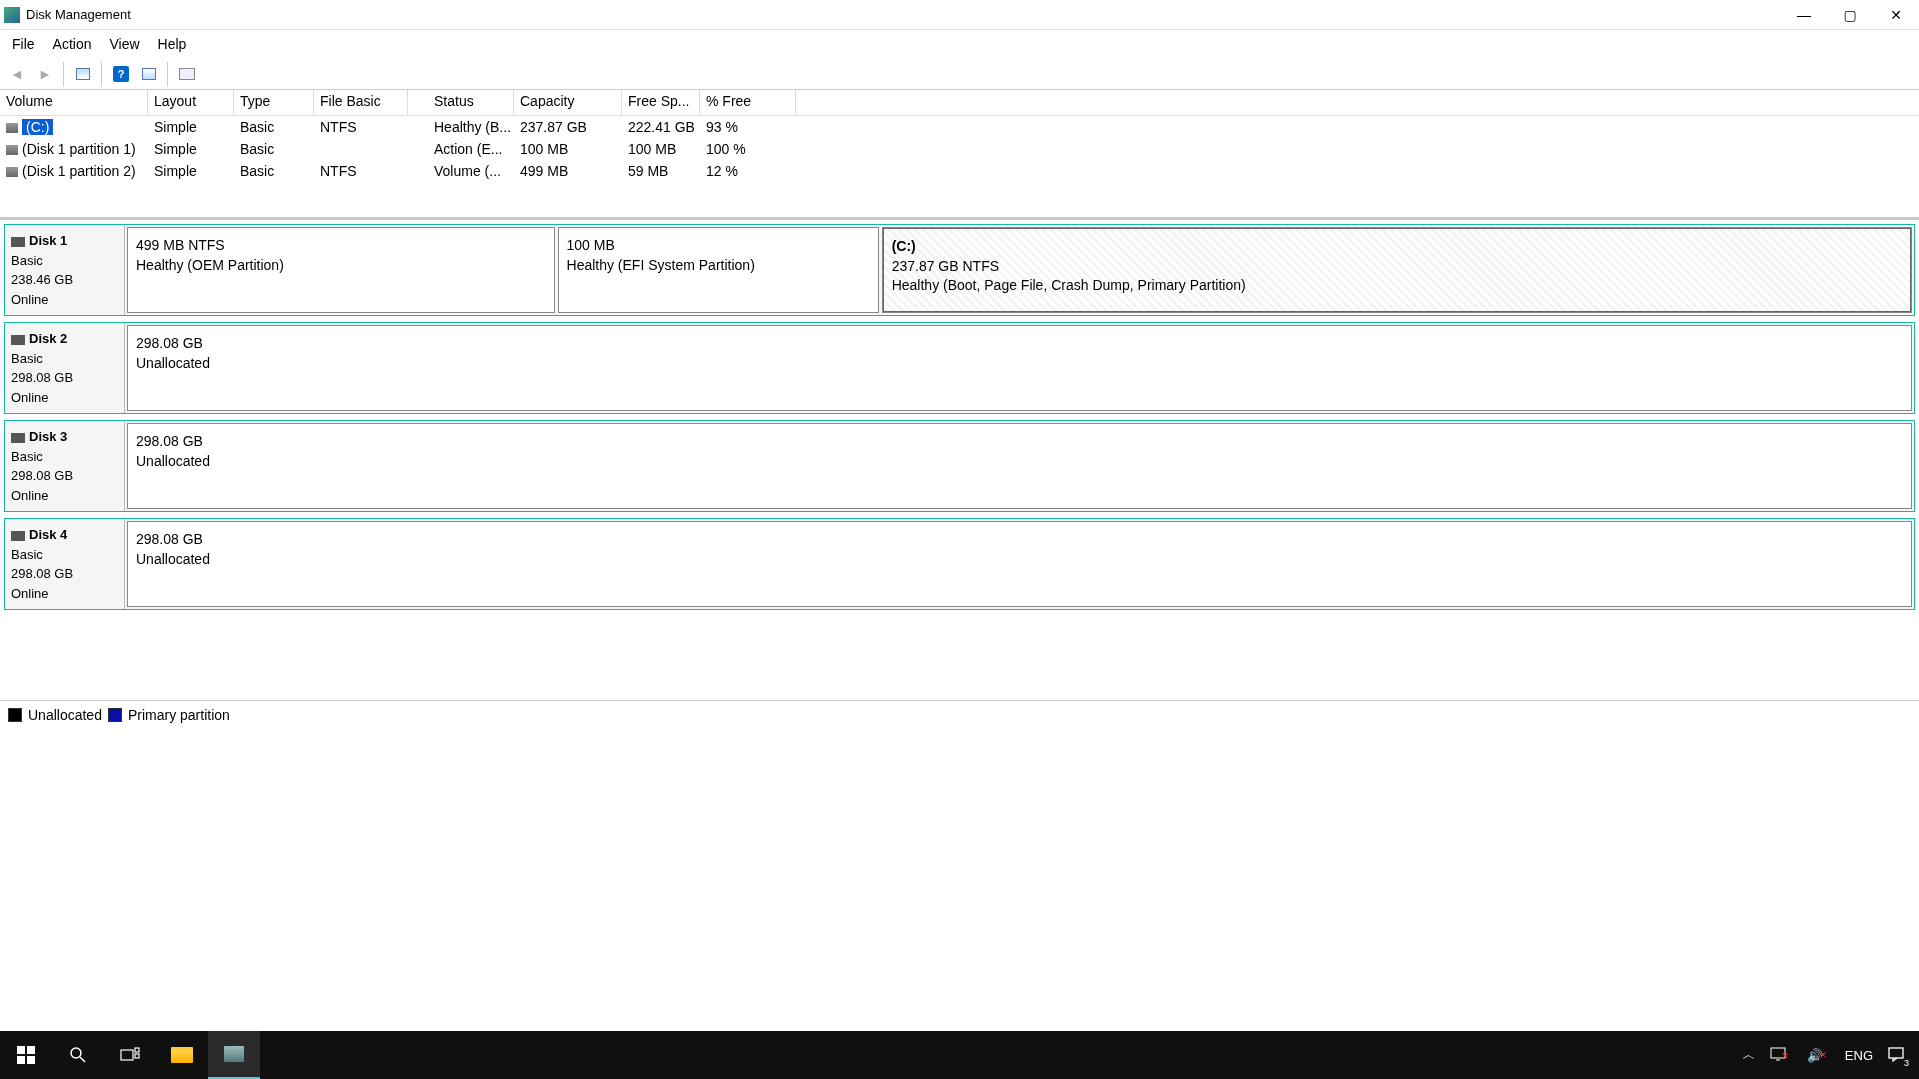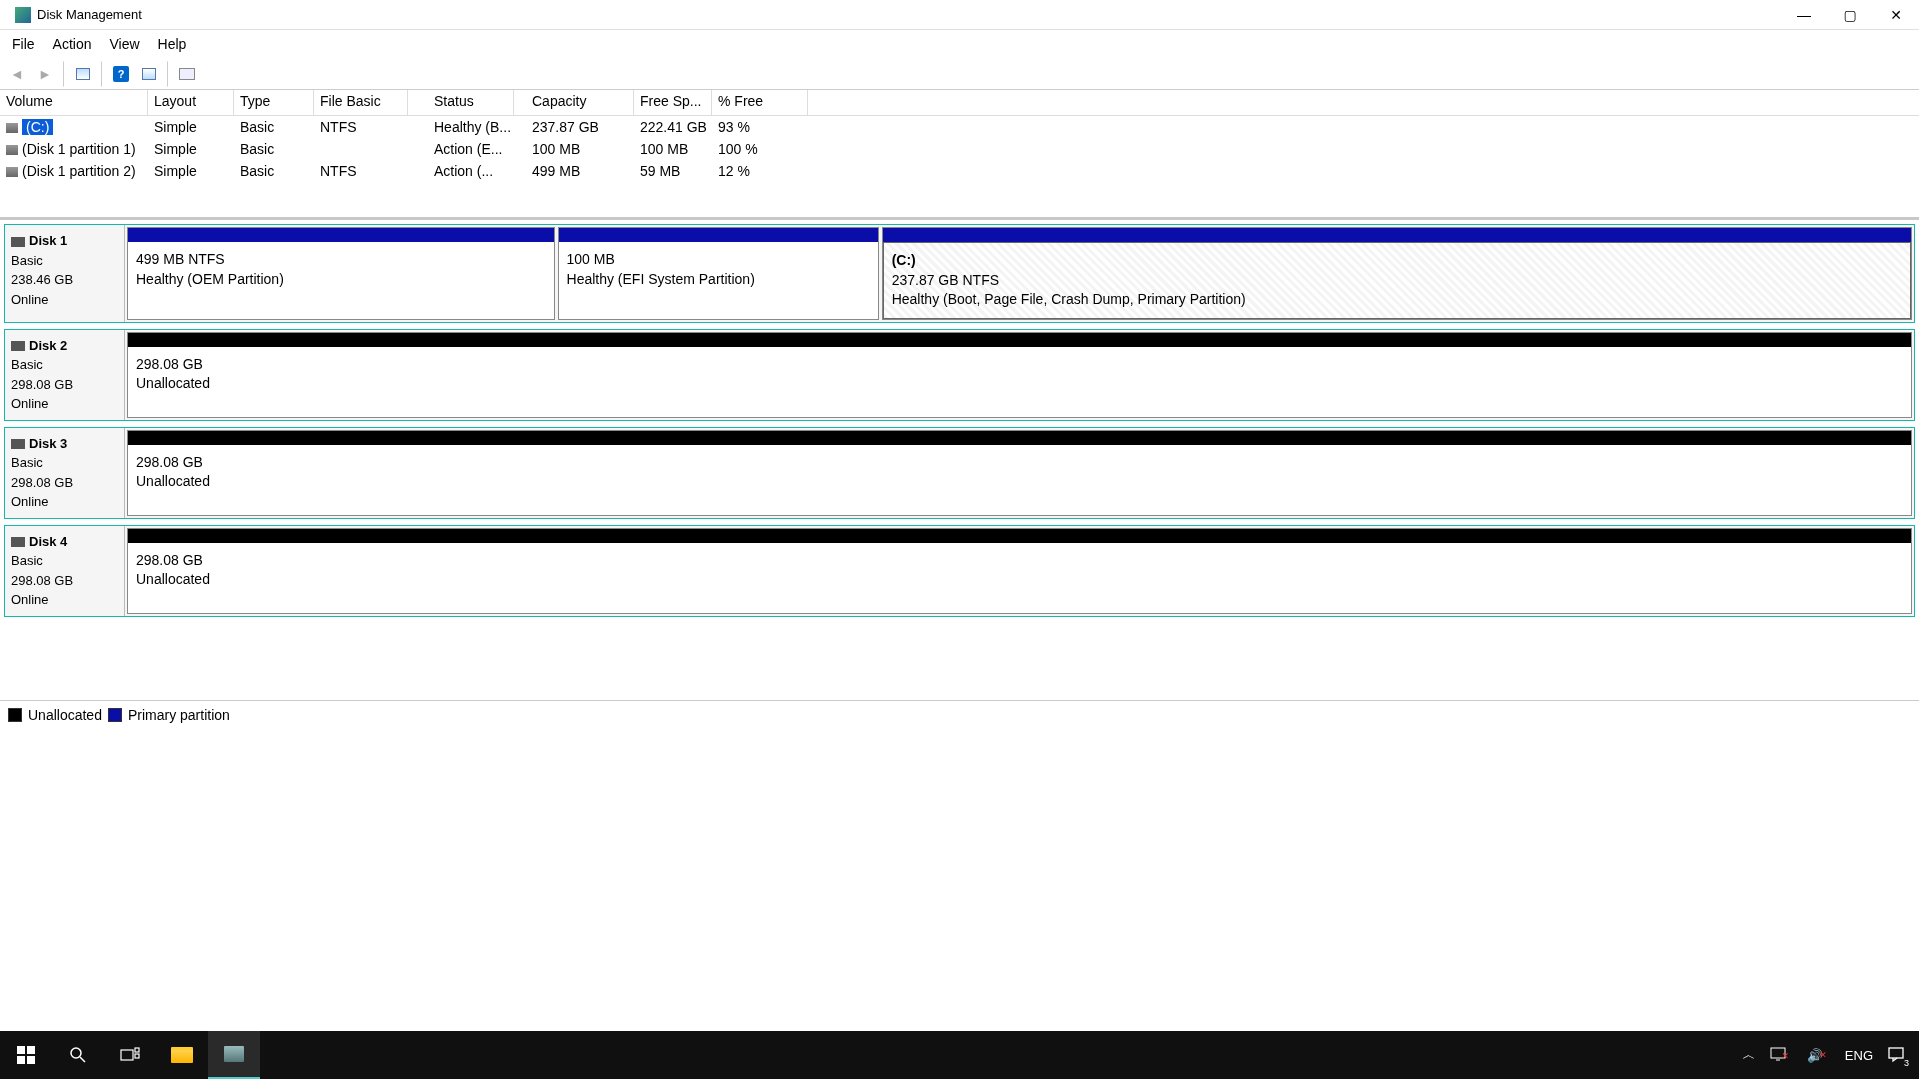--- a/index.html
+++ b/index.html
@@ -1,19 +1,19 @@
 <!DOCTYPE html>
 <html><head>
 <meta charset="utf-8">
 <style>
 * { box-sizing: border-box; margin: 0; padding: 0; font-family: 'Segoe UI', Tahoma, sans-serif; }
 body { background: #fff; width: 1919px; height: 1079px; overflow: hidden; position: relative; }
 
 
-.titlebar { height: 30px; display: flex; align-items: center; padding-left: 15px; background: #fff; border-bottom: 1px solid #e0e0e0; }
+.titlebar { height: 30px; display: flex; align-items: center; padding-left: 4px; background: #fff; border-bottom: 1px solid #e0e0e0; }
 .titlebar-icon { width: 16px; height: 16px; background: linear-gradient(135deg, #4a7 0%, #269 100%); margin-right: 6px; }
 .titlebar-text { font-size: 13px; flex: 1; }
 .winbtn { width: 46px; height: 30px; display: flex; align-items: center; justify-content: center; font-size: 14px; cursor: default; }
 
 
 .menubar { height: 28px; display: flex; align-items: center; padding: 0 4px; background: #fff; }
 .menuitem { padding: 4px 10px 4px 8px; font-size: 14px; }
 
 
 .toolbar { height: 32px; display: flex; align-items: center; padding: 0 4px; border-bottom: 1px solid #ccc; gap: 2px; }
@@ -29,21 +29,21 @@
 .volicon { width: 12px; height: 10px; background: linear-gradient(#999,#666); display: inline-block; margin-right: 4px; vertical-align: middle; }
 .volname-sel { background: #0b5ed7; color: #fff; padding: 0 4px; }
 
 
 .diskview { height: 480px; overflow-y: scroll; padding: 4px; background: #fff; position: relative; }
 .diskrow { display: flex; margin-bottom: 6px; border: 1px solid #14b8a6; background: #f5f5f5; }
 .diskinfo { width: 120px; padding: 6px; border-right: 1px solid #bbb; font-size: 13px; line-height: 1.5; }
 .diskinfo .dname { font-weight: bold; }
 .diskicon { width: 14px; height: 10px; background: #555; display: inline-block; margin-right: 4px; vertical-align: middle; }
 .partarea { flex: 1; display: flex; padding: 2px; gap: 3px; }
-.part { border: 1px solid #888; display: flex; flex-direction: column; }
+.part { border: 1px solid #888; display: flex; flex-direction: row; }
 .part-bar { height: 14px; }
 .part-bar.blue { background: #0a0da8; }
 .part-bar.black { background: #000; }
 .part-body { flex: 1; padding: 8px; font-size: 14px; line-height: 1.4; background: #fff; }
 .part-body.sel { background-image: repeating-linear-gradient(45deg, #f4f4f4 0 3px, #fff 3px 6px); border: 1px solid #666; }
 .part-body b { font-weight: bold; }
 
 
 .legend { height: 28px; border-top: 1px solid #ccc; display: flex; align-items: center; padding: 0 8px; gap: 6px; font-size: 14px; }
 .swatch { width: 14px; height: 14px; display: inline-block; border: 1px solid #333; }
@@ -58,21 +58,21 @@
 .taskbtn { width: 52px; height: 48px; display: flex; align-items: center; justify-content: center; color: #fff; font-size: 18px; }
 .taskbtn.active { background: #2a2a2a; border-bottom: 2px solid #5cc; }
 .taskright { margin-left: auto; display: flex; align-items: center; gap: 14px; padding-right: 14px; color: #fff; font-size: 13px; }
 
 
 .c-vol { width: 148px; }
 .c-lay { width: 86px; }
 .c-typ { width: 80px; }
 .c-fs  { width: 94px; }
 .c-st  { width: 86px; margin-left: 20px; }
-.c-cap { width: 108px; margin-left: 12px; }
+.c-cap { width: 108px; }
 .c-fr  { width: 78px; }
 .c-pf  { width: 96px; }
 </style>
 </head>
 <body>
 
 <div class="titlebar">
   <div class="titlebar-icon"></div>
   <div class="titlebar-text">Disk Management</div>
   <div class="winbtn">—</div>
@@ -137,21 +137,21 @@
         <div class="vcell c-st">Action (E...</div>
         <div class="vcell c-cap">100 MB</div>
         <div class="vcell c-fr">100 MB</div>
         <div class="vcell c-pf">100 %</div>
       </div>
       <div class="vrow">
         <div class="vcell c-vol"><span class="volicon"></span>(Disk 1 partition 2)</div>
         <div class="vcell c-lay">Simple</div>
         <div class="vcell c-typ">Basic</div>
         <div class="vcell c-fs">NTFS</div>
-        <div class="vcell c-st">Action (...</div>
+        <div class="vcell c-st">Volume (...</div>
         <div class="vcell c-cap">499 MB</div>
         <div class="vcell c-fr">59 MB</div>
         <div class="vcell c-pf">12 %</div>
       </div>
     </div>
 </div>
 
 <div class="diskview">
   <div id="disk-rows">
       <div class="diskrow">

